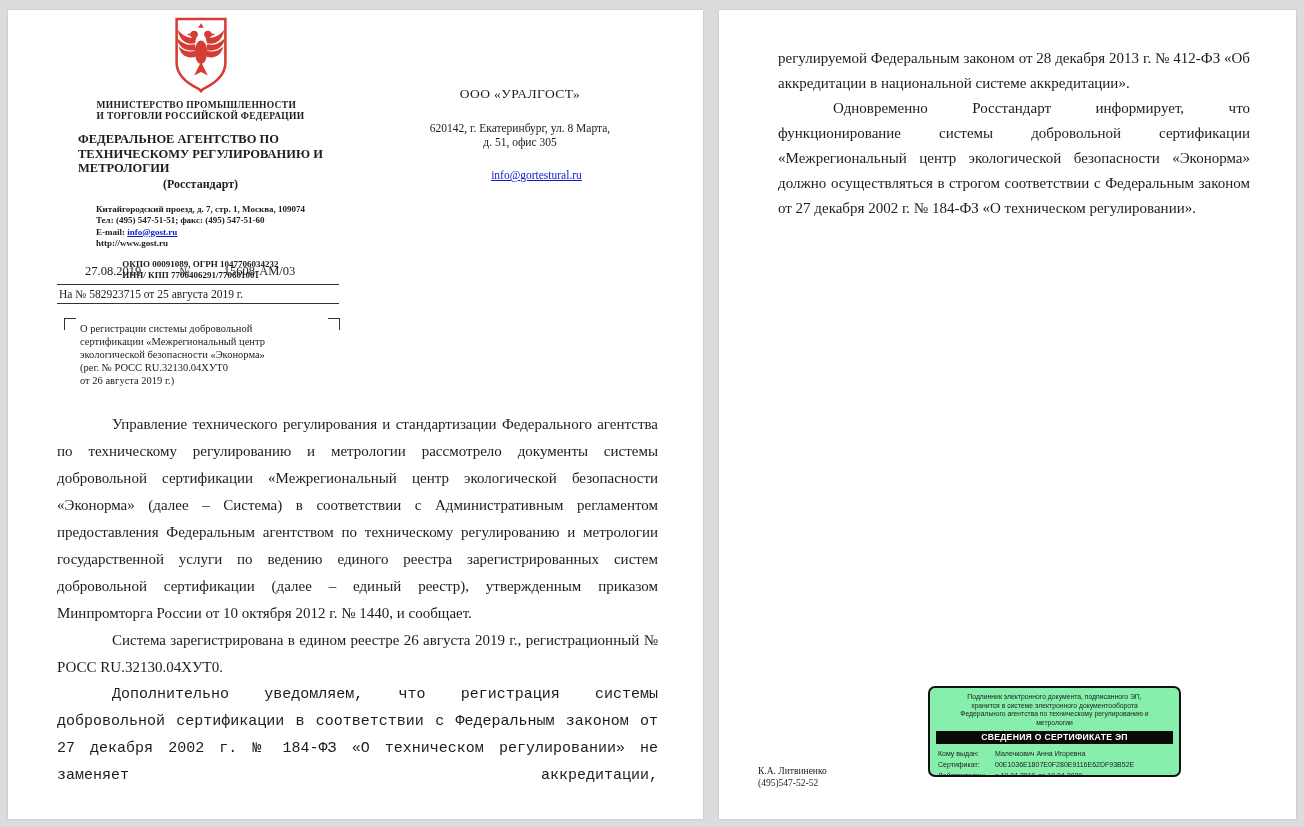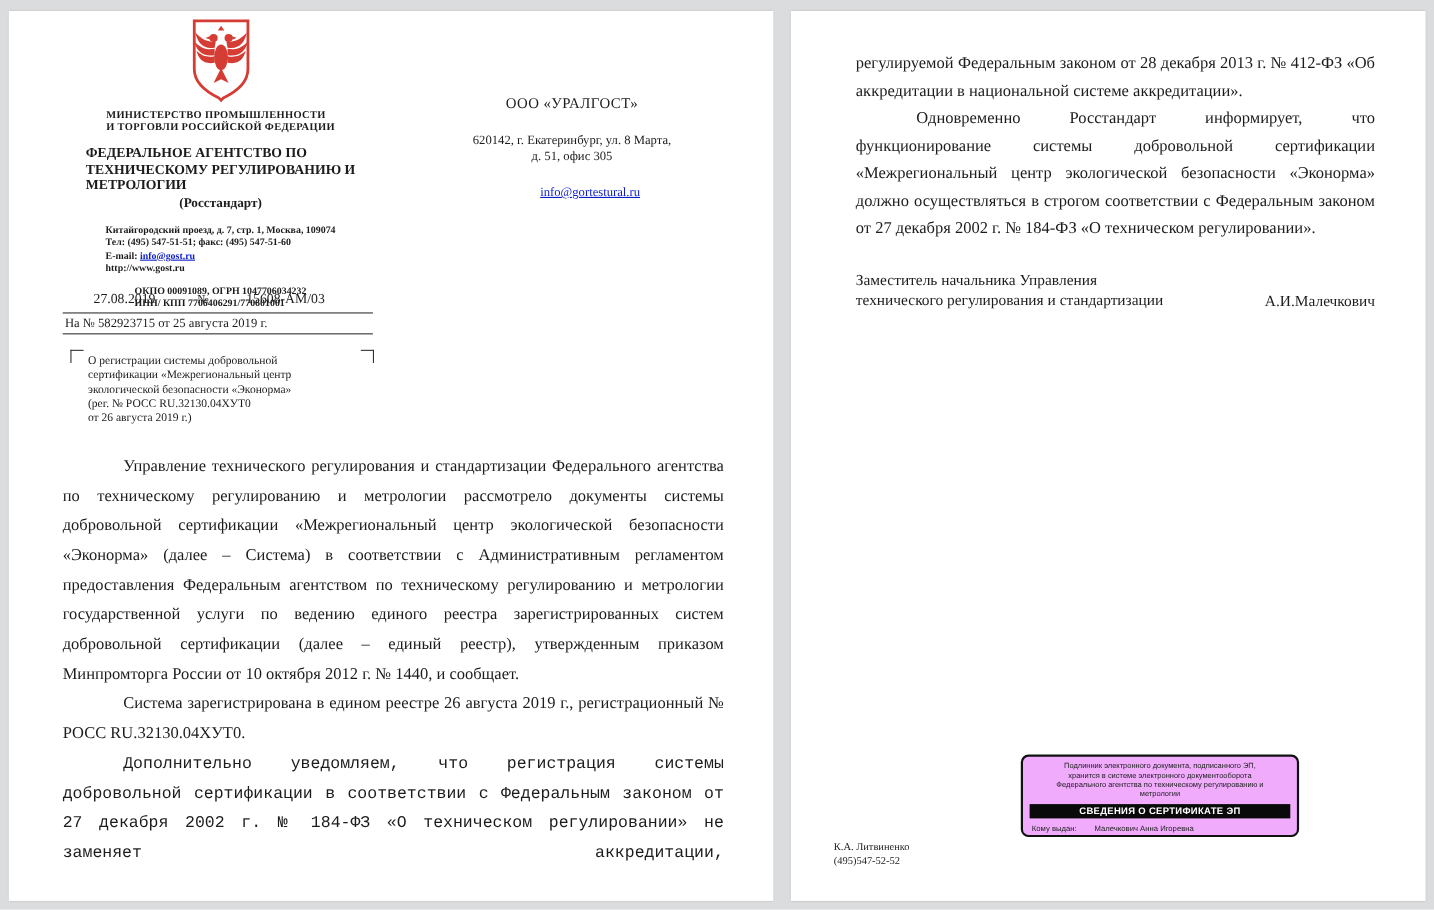--- a/index.html
+++ b/index.html
@@ -48,21 +48,21 @@
   .body2 p { font-size: 15px; line-height: 25px;  text-align: justify; text-indent: 55px; }
   p.continues    { text-align-last: justify; font-family: Liberation Mono, monospace; }
   p.continuation { text-indent: 0; }
 
   
   .signature { position: absolute; left: 59px; top: 237px; width: 472px; display: flex; justify-content: space-between; align-items: flex-end; }
   .sig-pos  { font-size: 14px; line-height: 18px; }
   .sig-name { font-size: 14px; }
 
   
-  .stamp { position: absolute; left: 209px; top: 676px; width: 253px; height: 75px; border: 2px solid #111; border-radius: 7px; background: #f0abfc; overflow: hidden; font-family: "Liberation Sans", sans-serif; }
+  .stamp { position: absolute; left: 209px; top: 676px; width: 253px; height: 91px; border: 2px solid #111; border-radius: 7px; background: #86efac; overflow: hidden; font-family: "Liberation Sans", sans-serif; }
   .stamp-head { padding: 5px 10px 3px; font-size: 6.8px; line-height: 8.6px; text-align: center; color: #222; }
   .stamp-bar  { margin: 1px 6px 0; background: #0a0a0a; color: #fff; text-align: center; font-size: 8.6px; font-weight: bold; line-height: 13px; letter-spacing: .3px; }
   .stamp-rows { padding: 6px 8px 0; display: grid; grid-template-columns: 57px 1fr; row-gap: 2.5px; font-size: 7px; line-height: 8.5px; color: #222; }
 
   
   .executor { position: absolute; left: 39px; top: 756px; font-size: 9.5px; line-height: 11.5px; }
 </style>
 </head>
 <body>
 
@@ -136,25 +136,20 @@
     </div>
   </div>
 
   <div class="page page-2">
 
     <div class="body2">
       <p class="continuation">регулируемой Федеральным законом от 28 декабря 2013 г. № 412-ФЗ «Об аккредитации в национальной системе аккредитации».</p>
       <p>Одновременно Росстандарт информирует, что функционирование системы добровольной сертификации «Межрегиональный центр экологической безопасности «Эконорма» должно осуществляться в строгом соответствии с Федеральным законом от 27 декабря 2002 г. № 184-ФЗ «О техническом регулировании».</p>
     </div>
 
-    <div class="signature">
-      <div class="sig-pos pre">Заместитель начальника Управления
-технического регулирования и стандартизации</div>
-      <div class="sig-name">А.И.Малечкович</div>
-    </div>
 
     <div class="stamp">
       <div class="stamp-head pre">Подлинник электронного документа, подписанного ЭП,
 хранится в системе электронного документооборота
 Федерального агентства по техническому регулированию и
 метрологии</div>
       <div class="stamp-bar">СВЕДЕНИЯ О СЕРТИФИКАТЕ ЭП</div>
       <div class="stamp-rows">
         <span>Кому выдан:</span>
         <span>Малечкович Анна Игоревна</span>

